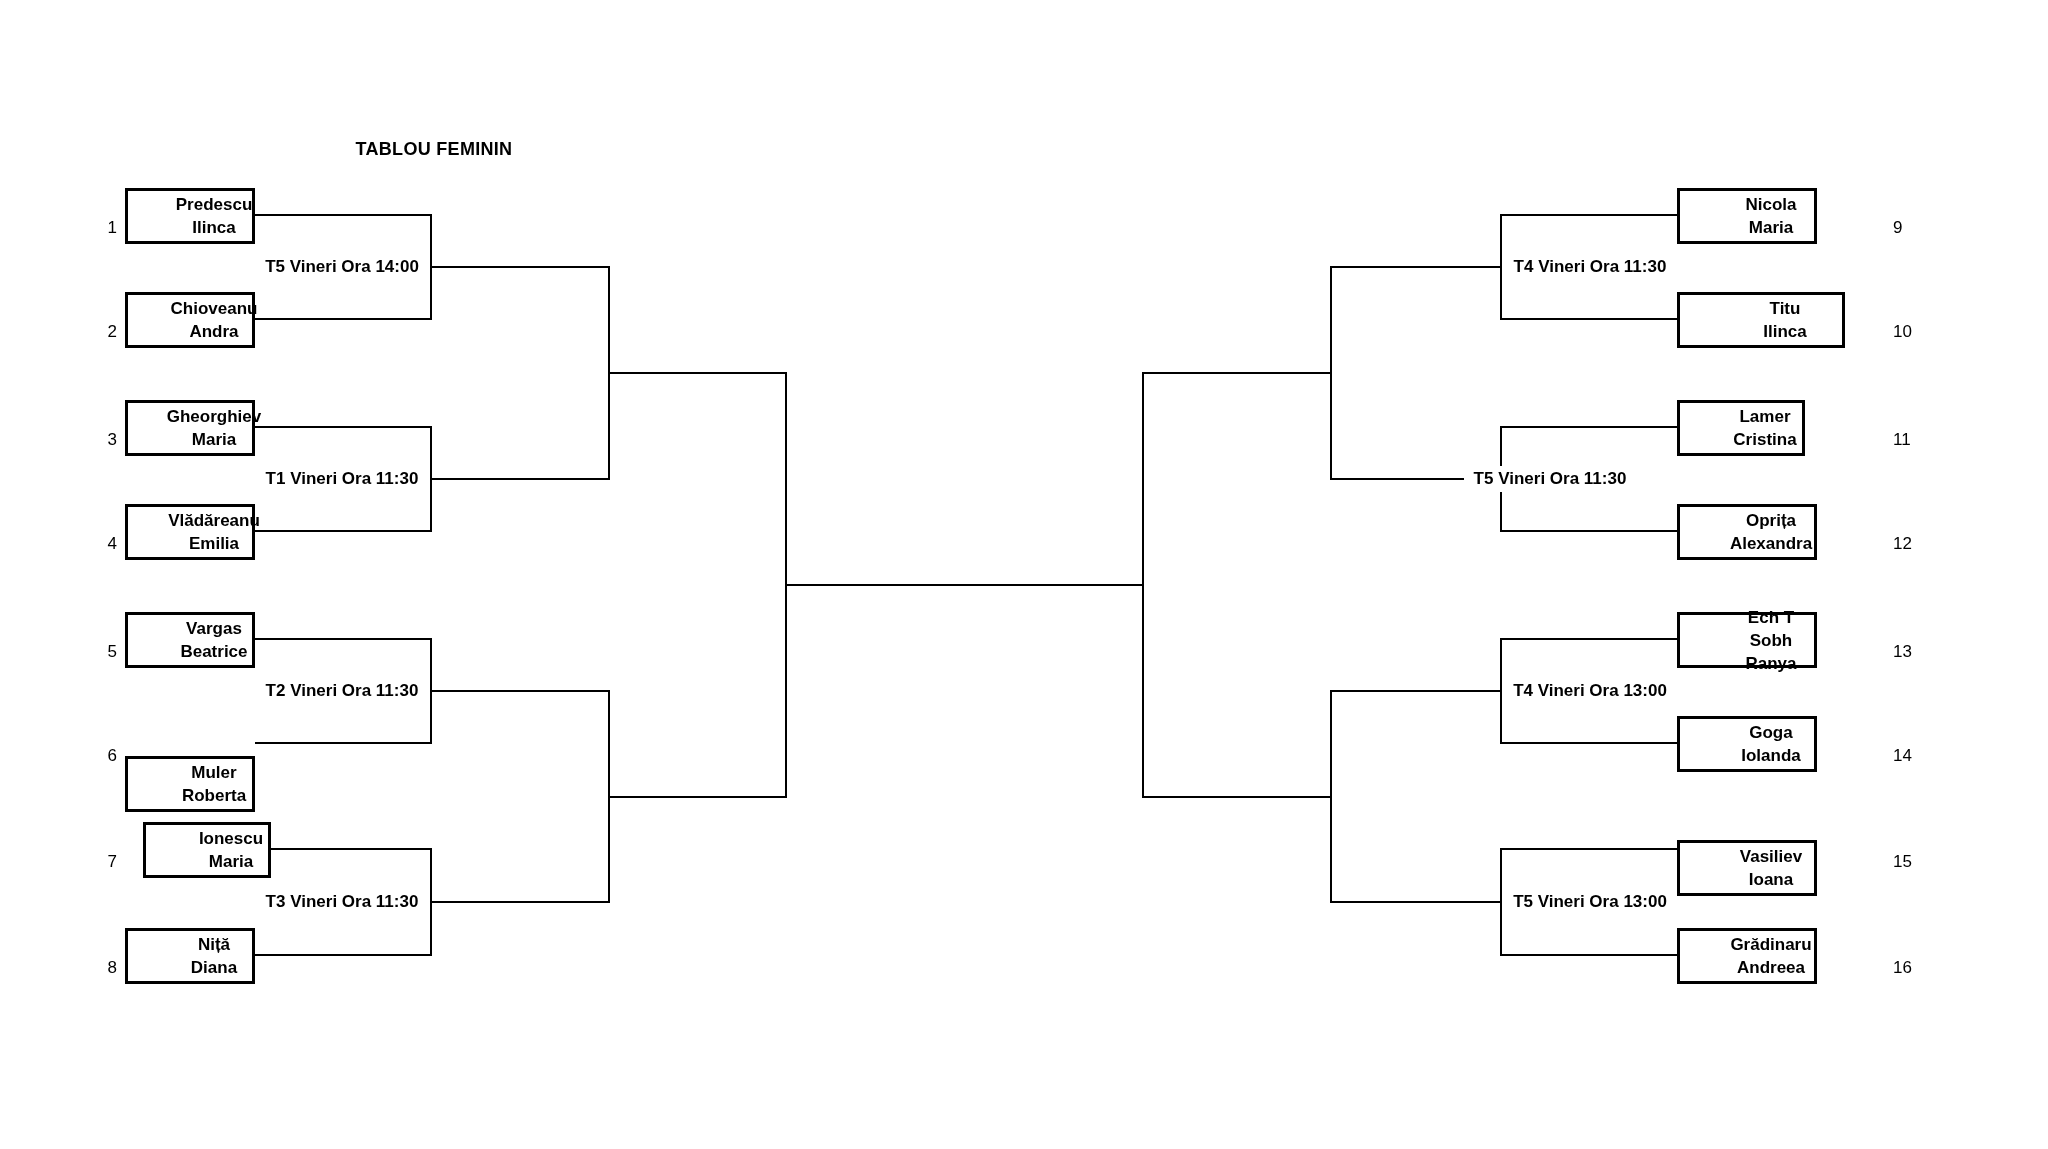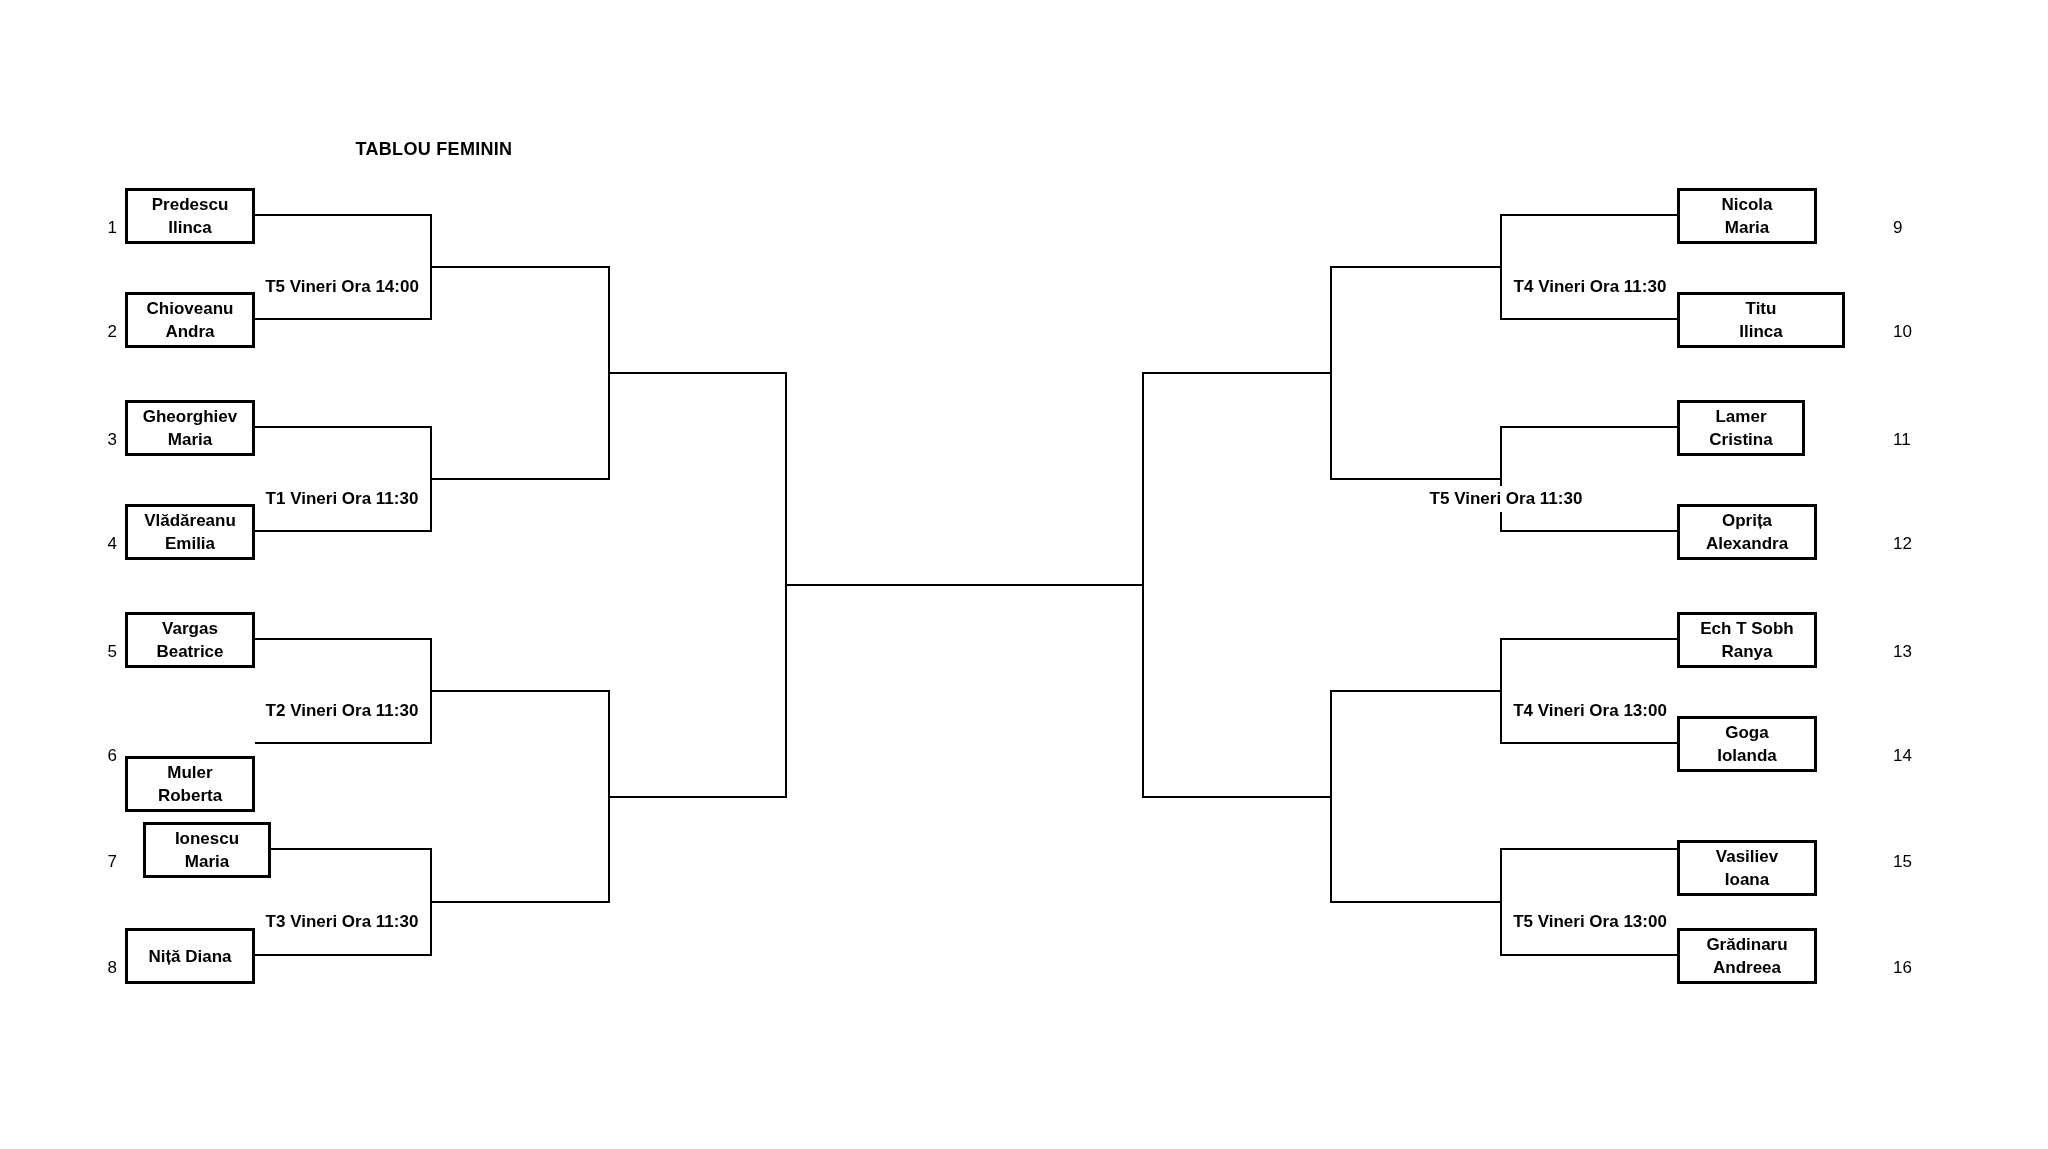--- a/index.html
+++ b/index.html
@@ -22,37 +22,36 @@
     box-sizing:border-box;
     height:56px;
     border:3px solid #000000;
     background:#ffffff;
     display:flex;flex-direction:column;
     justify-content:center;align-items:center;
     font-size:17px;font-weight:bold;line-height:23px;
     text-align:center;
     z-index:2;
   }
-  .pbox span{display:block;}
+  .pbox span{display:block;padding-left:48px;}
   .seed{
     position:absolute;
     font-size:17px;font-weight:normal;
     height:26px;line-height:26px;
     z-index:2;
   }
   .seed-l{text-align:right;}
   .seed-r{text-align:left;}
   .mlabel{
     position:absolute;
     font-size:17px;font-weight:bold;
     height:26px;line-height:26px;
     text-align:center;white-space:nowrap;
     background:#ffffff;
     z-index:2;
-    margin-top:20px;
   }
   .hline,.vline{position:absolute;background:#000000;z-index:1;}
   .hline{height:2px;}
   .vline{width:2px;}
 </style>
 </head>
 <body>
 
 <div id="stage">
 
@@ -141,21 +140,21 @@
   <div class="seed seed-r" style="left:1893px;top:215px;width:62px">9</div>
   <div class="seed seed-r" style="left:1893px;top:319px;width:62px">10</div>
   <div class="seed seed-r" style="left:1893px;top:427px;width:62px">11</div>
   <div class="seed seed-r" style="left:1893px;top:531px;width:62px">12</div>
   <div class="seed seed-r" style="left:1893px;top:639px;width:62px">13</div>
   <div class="seed seed-r" style="left:1893px;top:743px;width:62px">14</div>
   <div class="seed seed-r" style="left:1893px;top:849px;width:62px">15</div>
   <div class="seed seed-r" style="left:1893px;top:955px;width:62px">16</div>
 
   <div class="mlabel" style="left:1504px;top:254px;width:172px">T4 Vineri Ora 11:30</div>
-  <div class="mlabel" style="left:1420px;top:466px;width:172px">T5 Vineri Ora 11:30</div>
+  <div class="mlabel" style="left:1464px;top:466px;width:172px">T5 Vineri Ora 11:30</div>
   <div class="mlabel" style="left:1504px;top:678px;width:172px">T4 Vineri Ora 13:00</div>
   <div class="mlabel" style="left:1504px;top:889px;width:172px">T5 Vineri Ora 13:00</div>
 
   <div class="hline" style="left:255px;top:214px;width:175px"></div>
   <div class="hline" style="left:255px;top:318px;width:175px"></div>
   <div class="hline" style="left:255px;top:426px;width:175px"></div>
   <div class="hline" style="left:255px;top:530px;width:175px"></div>
   <div class="hline" style="left:255px;top:638px;width:175px"></div>
   <div class="hline" style="left:255px;top:742px;width:175px"></div>
   <div class="hline" style="left:255px;top:848px;width:175px"></div>

